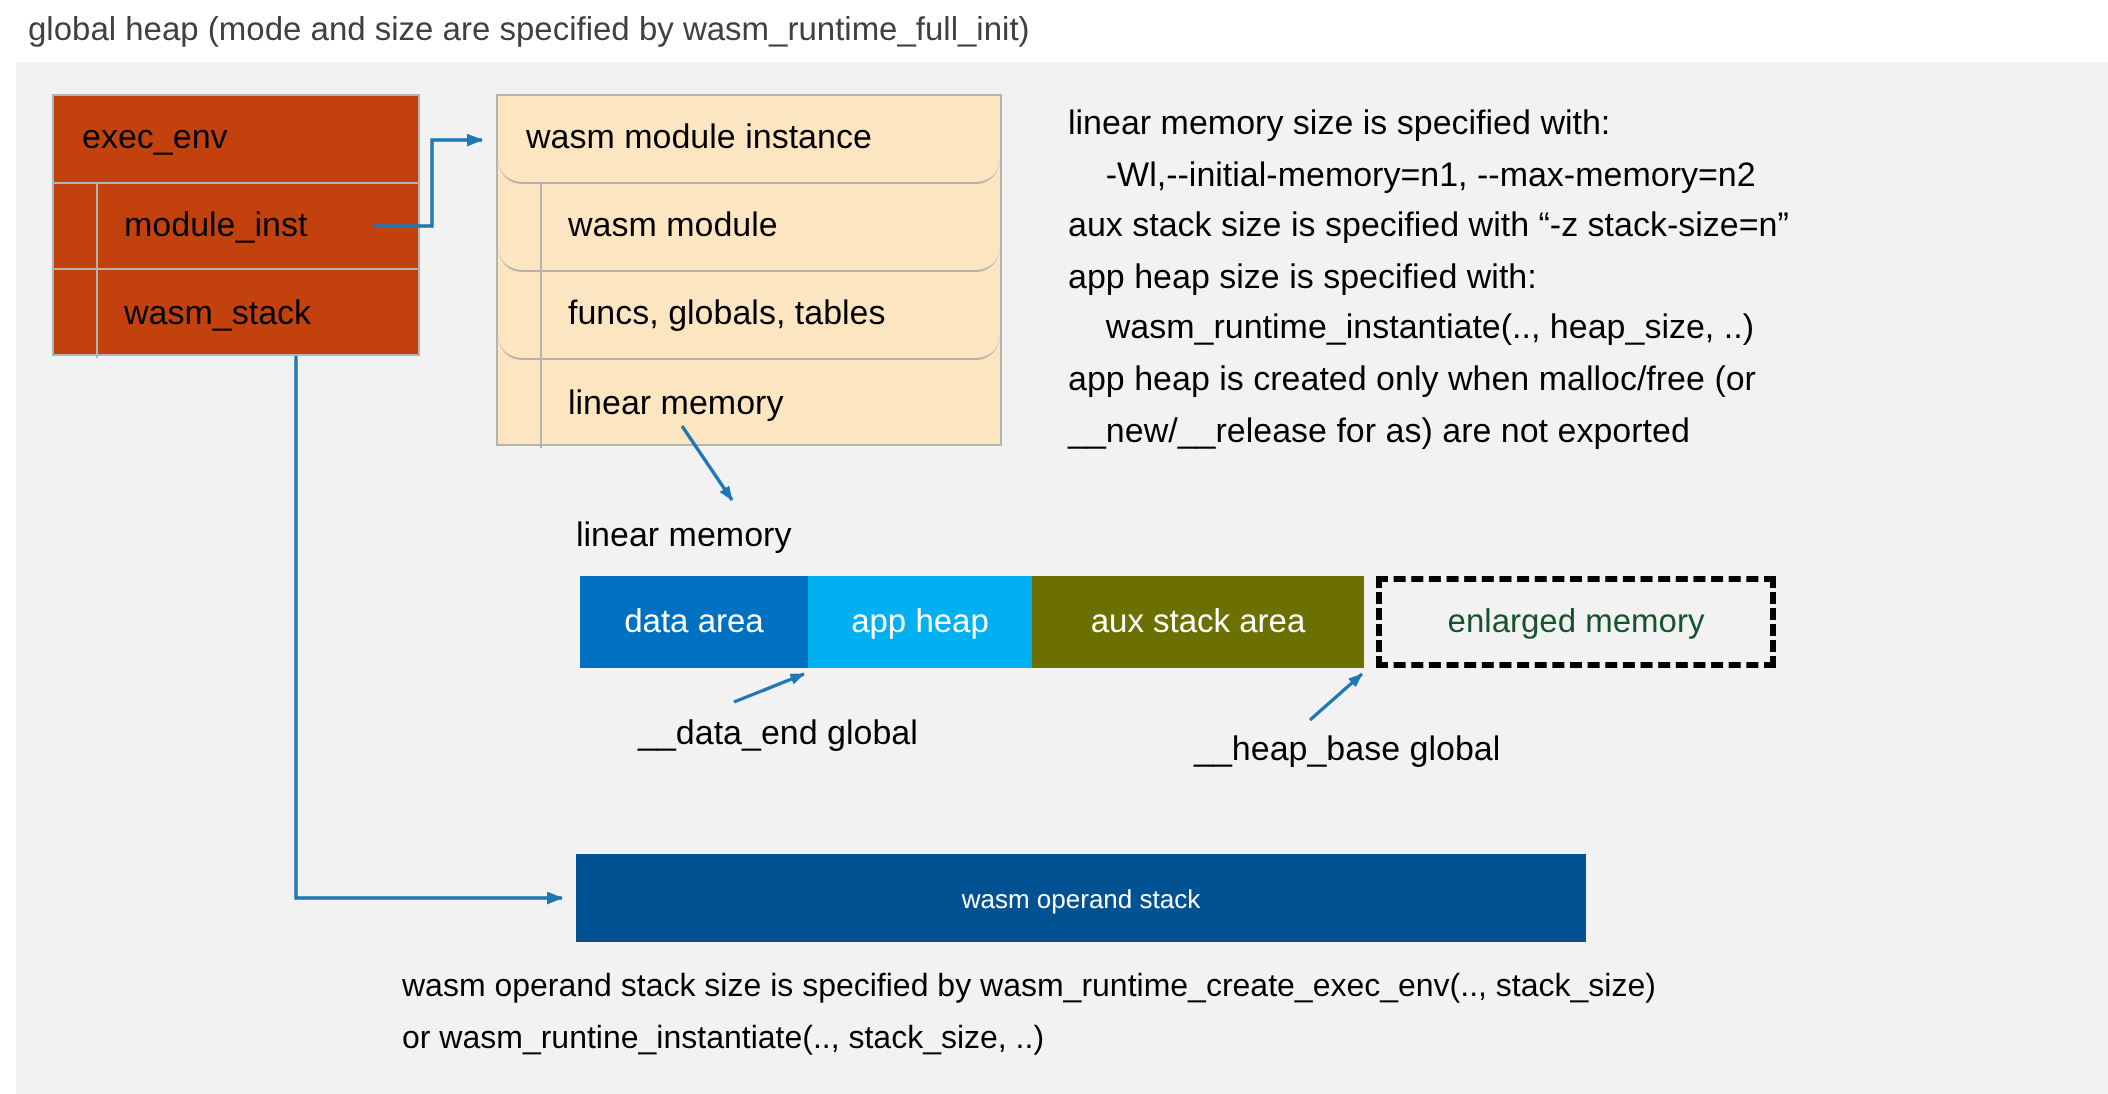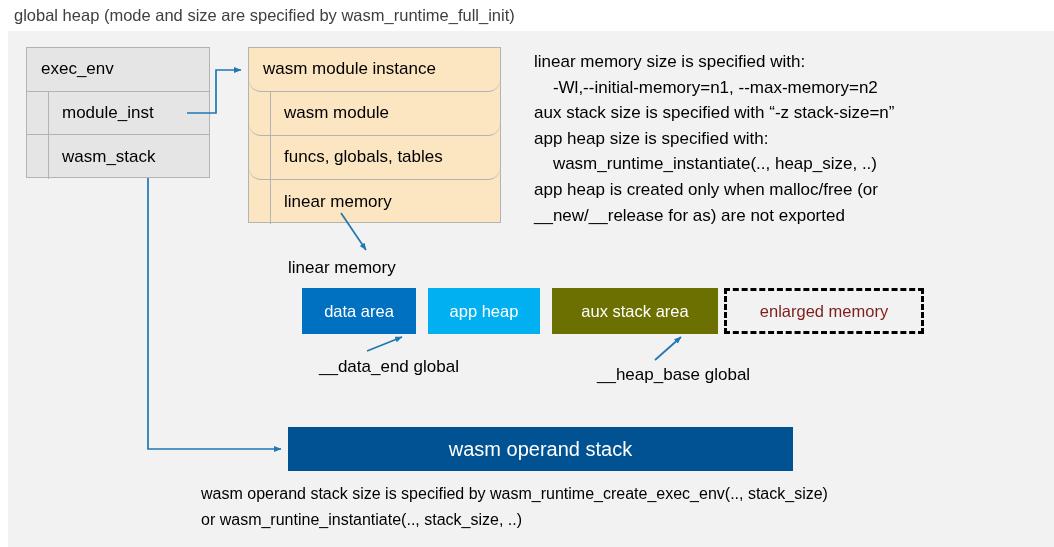--- a/index.html
+++ b/index.html
@@ -106,21 +106,20 @@
     display: flex;
   }
   .seg {
     display: flex;
     align-items: center;
     justify-content: center;
     color: #ffffff;
     font-size: 16.5px;
     box-sizing: border-box;
     white-space: nowrap;
-    margin-left: 12px;
   }
   .seg.enlarged {
     background: #f2f2f2;
     color: #1f3864;
     border: 3px dashed #000000;
     margin-left: 6px;
   }
 
   
   .anno {
@@ -134,21 +133,21 @@
 
   
   #operand-stack-box {
     position: absolute;
     left: 288px;
     top: 427px;
     width: 505px;
     height: 44px;
     background: #005293;
     color: #ffffff;
-    font-size: 20px;
+    font-size: 13px;
     display: flex;
     align-items: center;
     justify-content: center;
   }
   #bottom-note {
     position: absolute;
     left: 201px;
     top: 481px;
     font-size: 16px;
     line-height: 26px;
@@ -177,21 +176,21 @@
 </style>
 </head>
 <body>
 
 <div id="root">
 
   <div class="title">global heap (mode and size are specified by wasm_runtime_full_init)</div>
 
   <div class="panel" style="background: rgb(242, 242, 242);"></div>
 
-  <div class="boxtable" id="exec-env-box" style="background: #e5e5e5;">
+  <div class="boxtable" id="exec-env-box" style="background: #c2410c;">
     <div class="bt-row">
       <div class="bt-head">exec_env</div>
     </div>
     <div class="bt-row">
       <div class="bt-indent"></div>
       <div class="bt-cell">module_inst</div>
     </div>
     <div class="bt-row">
       <div class="bt-indent"></div>
       <div class="bt-cell">wasm_stack</div>
@@ -223,21 +222,21 @@
     wasm_runtime_instantiate(.., heap_size, ..)
 app heap is created only when malloc/free (or
 __new/__release for as) are not exported</div>
 
   <div class="lm-label">linear memory</div>
 
   <div id="linear-mem-bar">
     <div class="seg" style="width: 114px; flex: 0 0 114px; background: rgb(0, 112, 192);">data area</div>
     <div class="seg" style="width: 112px; flex: 0 0 112px; background: rgb(0, 176, 240);">app heap</div>
     <div class="seg" style="width: 166px; flex: 0 0 166px; background: rgb(107, 112, 0);">aux stack area</div>
-    <div class="seg enlarged" style="width: 200px; flex: 0 0 200px; background: rgb(242, 242, 242); color: #7f1d1d;">enlarged memory</div>
+    <div class="seg enlarged" style="width: 200px; flex: 0 0 200px; background: rgb(242, 242, 242); color: #14532d;">enlarged memory</div>
   </div>
 
   <div class="anno" id="anno-data-end">__data_end global</div>
   <div class="anno" id="anno-heap-base">__heap_base global</div>
 
   <div id="operand-stack-box" style="background: rgb(0, 82, 147);">wasm operand stack</div>
   <div id="bottom-note">wasm operand stack size is specified by wasm_runtime_create_exec_env(.., stack_size)
 or wasm_runtine_instantiate(.., stack_size, ..)</div>
 
   <svg id="connectors">

